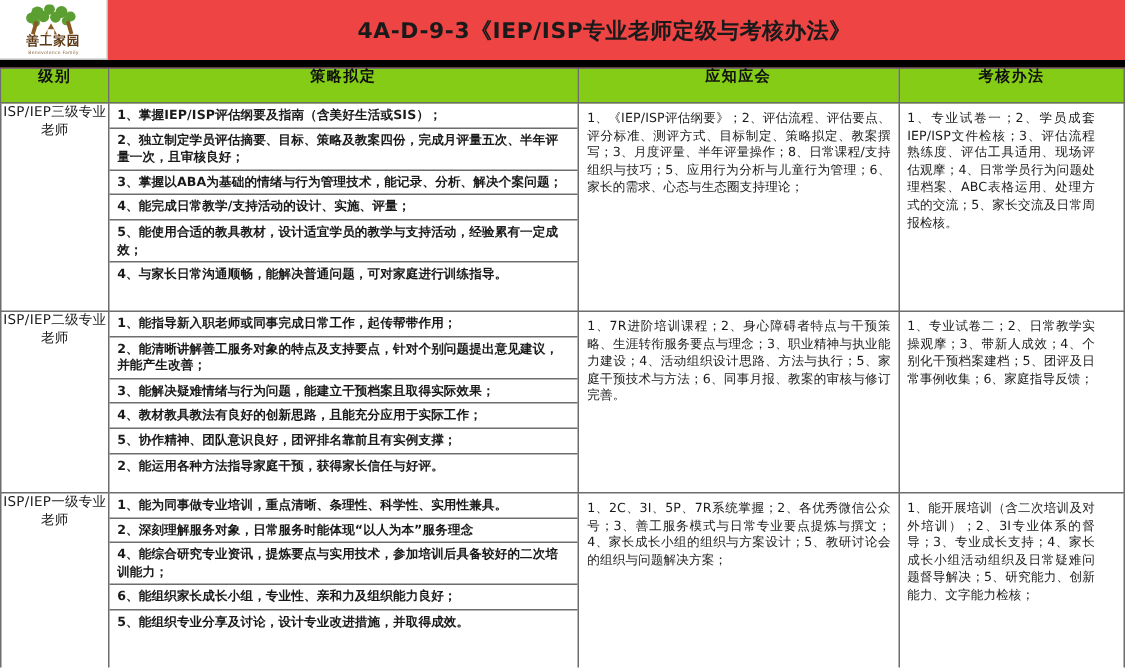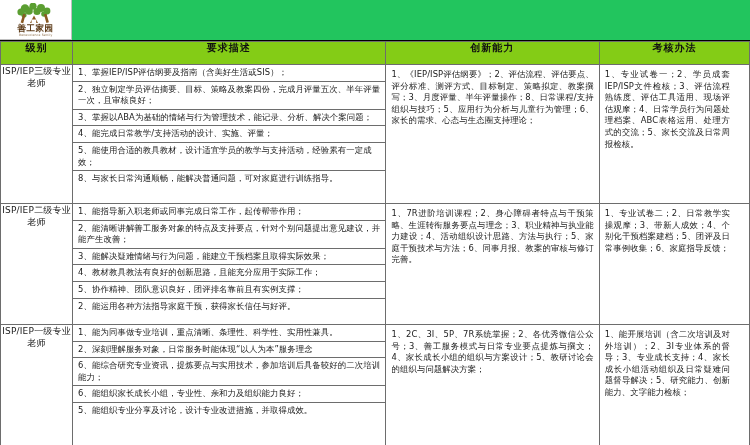--- a/index.html
+++ b/index.html
@@ -19,22 +19,22 @@
     width: 750px;
     height: 445px;
     box-sizing: border-box;
     background: #ffffff;
   }
 
   
   .titlebar {
     position: relative;
     height: 40px;
-    background: #22c55e;
-    border-bottom: 1px solid #000000;
+    background: #ef4444;
+    border-bottom: 5px solid #000000;
     display: flex;
     align-items: center;
   }
   .logo-cell {
     width: 72px;
     height: 40px;
     background: #ffffff;
     border-right: 1px solid #c0c0c0;
     border-bottom: 1px solid #c0c0c0;
     box-sizing: border-box;
@@ -110,20 +110,21 @@
     font-size: 9px;
     line-height: 12px;
     letter-spacing: 0.2px;
     padding: 2px 4px;
   }
   
   ul.sublist {
     list-style: none;
     margin: 0;
     padding: 0;
+    font-weight: bold;
   }
   ul.sublist > li {
     border-bottom: 1px solid #6d6d6d;
     padding: 2px 4px 2px 5px;
     letter-spacing: 0.1px;
     box-sizing: border-box;
   }
   ul.sublist > li:last-child {
     border-bottom: none;
   }
@@ -164,49 +165,50 @@
         <g fill="#8a5a22">
           <rect x="9" y="11" width="2.6" height="9" transform="rotate(16 10 15)"></rect>
           <rect x="32" y="11" width="2.6" height="9" transform="rotate(-16 33 15)"></rect>
           <path d="M17 20 L21 12.5 L25 20 Z" fill="#8a5a22"></path>
         </g>
         <rect x="18.6" y="16.5" width="4.6" height="4" fill="#ffffff"></rect>
       </svg>
       <div class="logo-name">善工家园</div>
       <div class="logo-sub">Benevolence Family</div>
     </div>
+    <div class="doc-title">4A-D-9-3《IEP/ISP专业老师定级与考核办法》</div>
   </div>
 
   <table class="grid">
     <colgroup>
       <col class="col-level">
         <col class="col-req">
         <col class="col-know">
         <col class="col-assess">
     </colgroup>
     <thead>
       <tr>
         <th>级别</th>
-        <th>要求描述</th>
-        <th>创新能力</th>
+        <th>策略拟定</th>
+        <th>应知应会</th>
         <th>考核办法</th>
       </tr>
     </thead>
     <tbody>
 
       <tr class="row-3">
         <td class="level-cell">ISP/IEP三级专业老师</td>
         <td>
           <ul class="sublist">
             <li>1、掌握IEP/ISP评估纲要及指南（含美好生活或SIS）；</li>
             <li>2、独立制定学员评估摘要、目标、策略及教案四份，完成月评量五次、半年评量一次，且审核良好；</li>
             <li>3、掌握以ABA为基础的情绪与行为管理技术，能记录、分析、解决个案问题；</li>
             <li>4、能完成日常教学/支持活动的设计、实施、评量；</li>
             <li>5、能使用合适的教具教材，设计适宜学员的教学与支持活动，经验累有一定成效；</li>
-            <li>8、与家长日常沟通顺畅，能解决普通问题，可对家庭进行训练指导。</li>
+            <li>4、与家长日常沟通顺畅，能解决普通问题，可对家庭进行训练指导。</li>
           </ul>
         </td>
         <td>
           <div class="flowtext">1、《IEP/ISP评估纲要》；2、评估流程、评估要点、评分标准、测评方式、目标制定、策略拟定、教案撰写；3、月度评量、半年评量操作；8、日常课程/支持组织与技巧；5、应用行为分析与儿童行为管理；6、家长的需求、心态与生态圈支持理论；</div>
         </td>
         <td>
           <div class="assess-text">1、专业试卷一；2、学员成套IEP/ISP文件检核；3、评估流程熟练度、评估工具适用、现场评估观摩；4、日常学员行为问题处理档案、ABC表格运用、处理方式的交流；5、家长交流及日常周报检核。</div>
         </td>
       </tr>
 
@@ -229,21 +231,21 @@
           <div class="assess-text">1、专业试卷二；2、日常教学实操观摩；3、带新人成效；4、个别化干预档案建档；5、团评及日常事例收集；6、家庭指导反馈；</div>
         </td>
       </tr>
 
       <tr class="row-1">
         <td class="level-cell">ISP/IEP一级专业老师</td>
         <td>
           <ul class="sublist">
             <li>1、能为同事做专业培训，重点清晰、条理性、科学性、实用性兼具。</li>
             <li>2、深刻理解服务对象，日常服务时能体现“以人为本”服务理念</li>
-            <li>6、能综合研究专业资讯，提炼要点与实用技术，参加培训后具备较好的二次培训能力；</li>
+            <li>4、能综合研究专业资讯，提炼要点与实用技术，参加培训后具备较好的二次培训能力；</li>
             <li>6、能组织家长成长小组，专业性、亲和力及组织能力良好；</li>
             <li>5、能组织专业分享及讨论，设计专业改进措施，并取得成效。</li>
           </ul>
         </td>
         <td>
           <div class="flowtext">1、2C、3I、5P、7R系统掌握；2、各优秀微信公众号；3、善工服务模式与日常专业要点提炼与撰文；4、家长成长小组的组织与方案设计；5、教研讨论会的组织与问题解决方案；</div>
         </td>
         <td>
           <div class="assess-text">1、能开展培训（含二次培训及对外培训）；2、3I专业体系的督导；3、专业成长支持；4、家长成长小组活动组织及日常疑难问题督导解决；5、研究能力、创新能力、文字能力检核；</div>
         </td>

